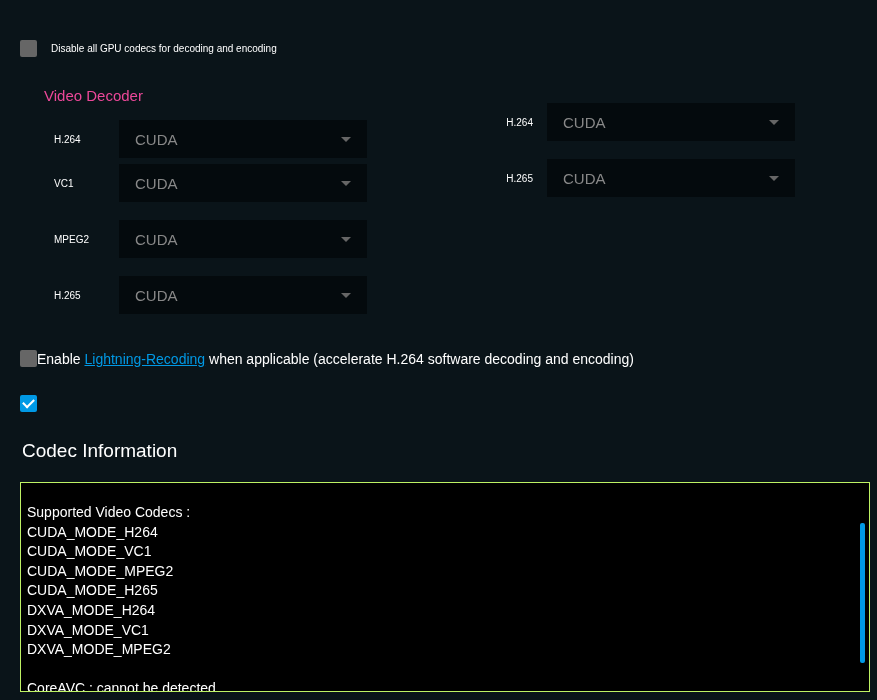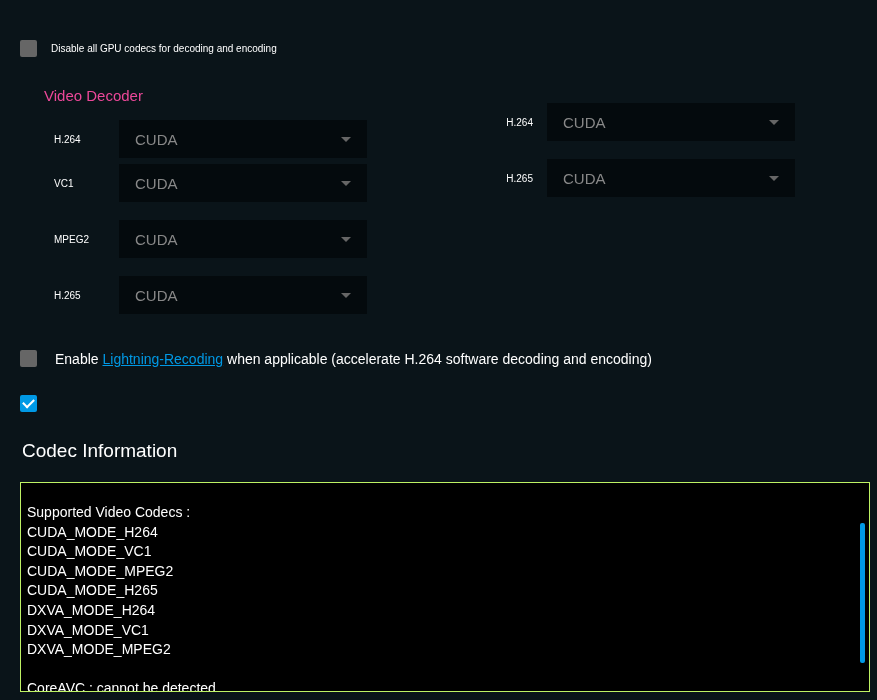--- a/index.html
+++ b/index.html
@@ -112,21 +112,20 @@
     color: #0099e5;
     text-decoration: underline;
     cursor: pointer;
   }
   .secondary-checkbox-section {
     margin-top: 30px;
   }
   .secondary-checkbox-row {
     display: flex;
     align-items: center;
-    gap: 18px;
     margin-bottom: 28px;
   }
   .composite-label {
     color: #ffffff;
     font-size: 14px;
   }
   .codec-info-heading {
     color: #ffffff;
     font-size: 19px;
     margin-bottom: 20px;

